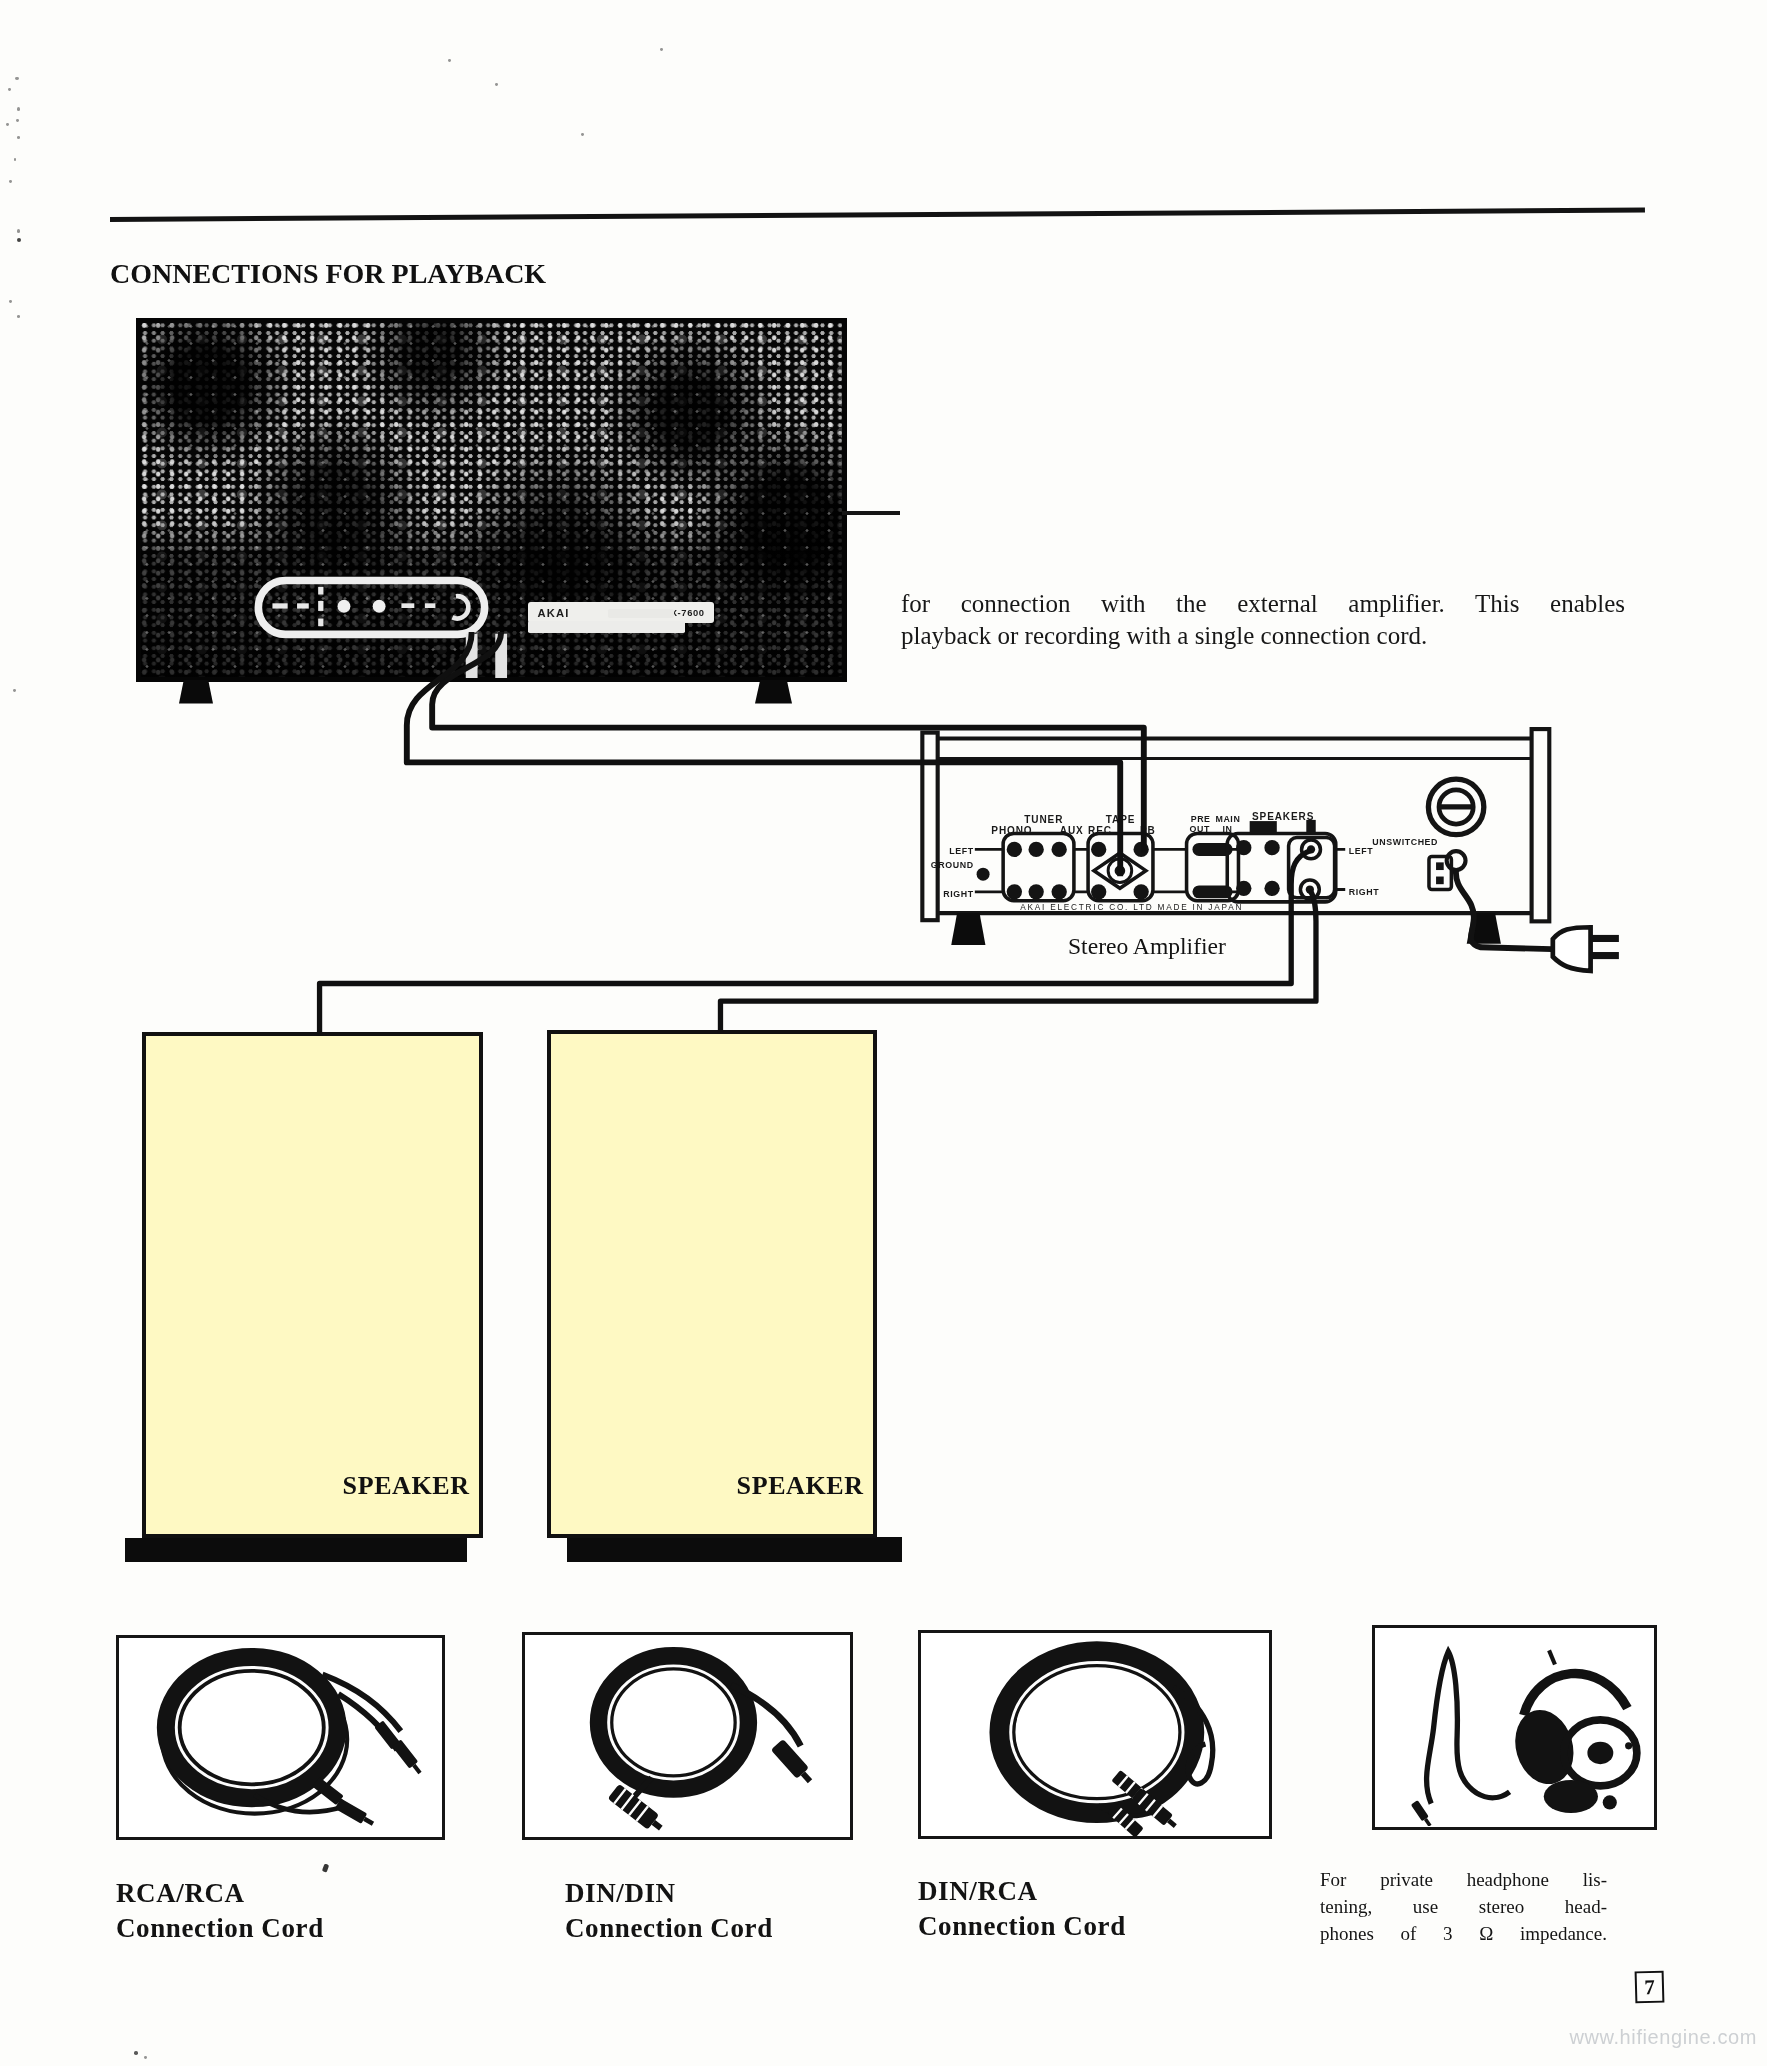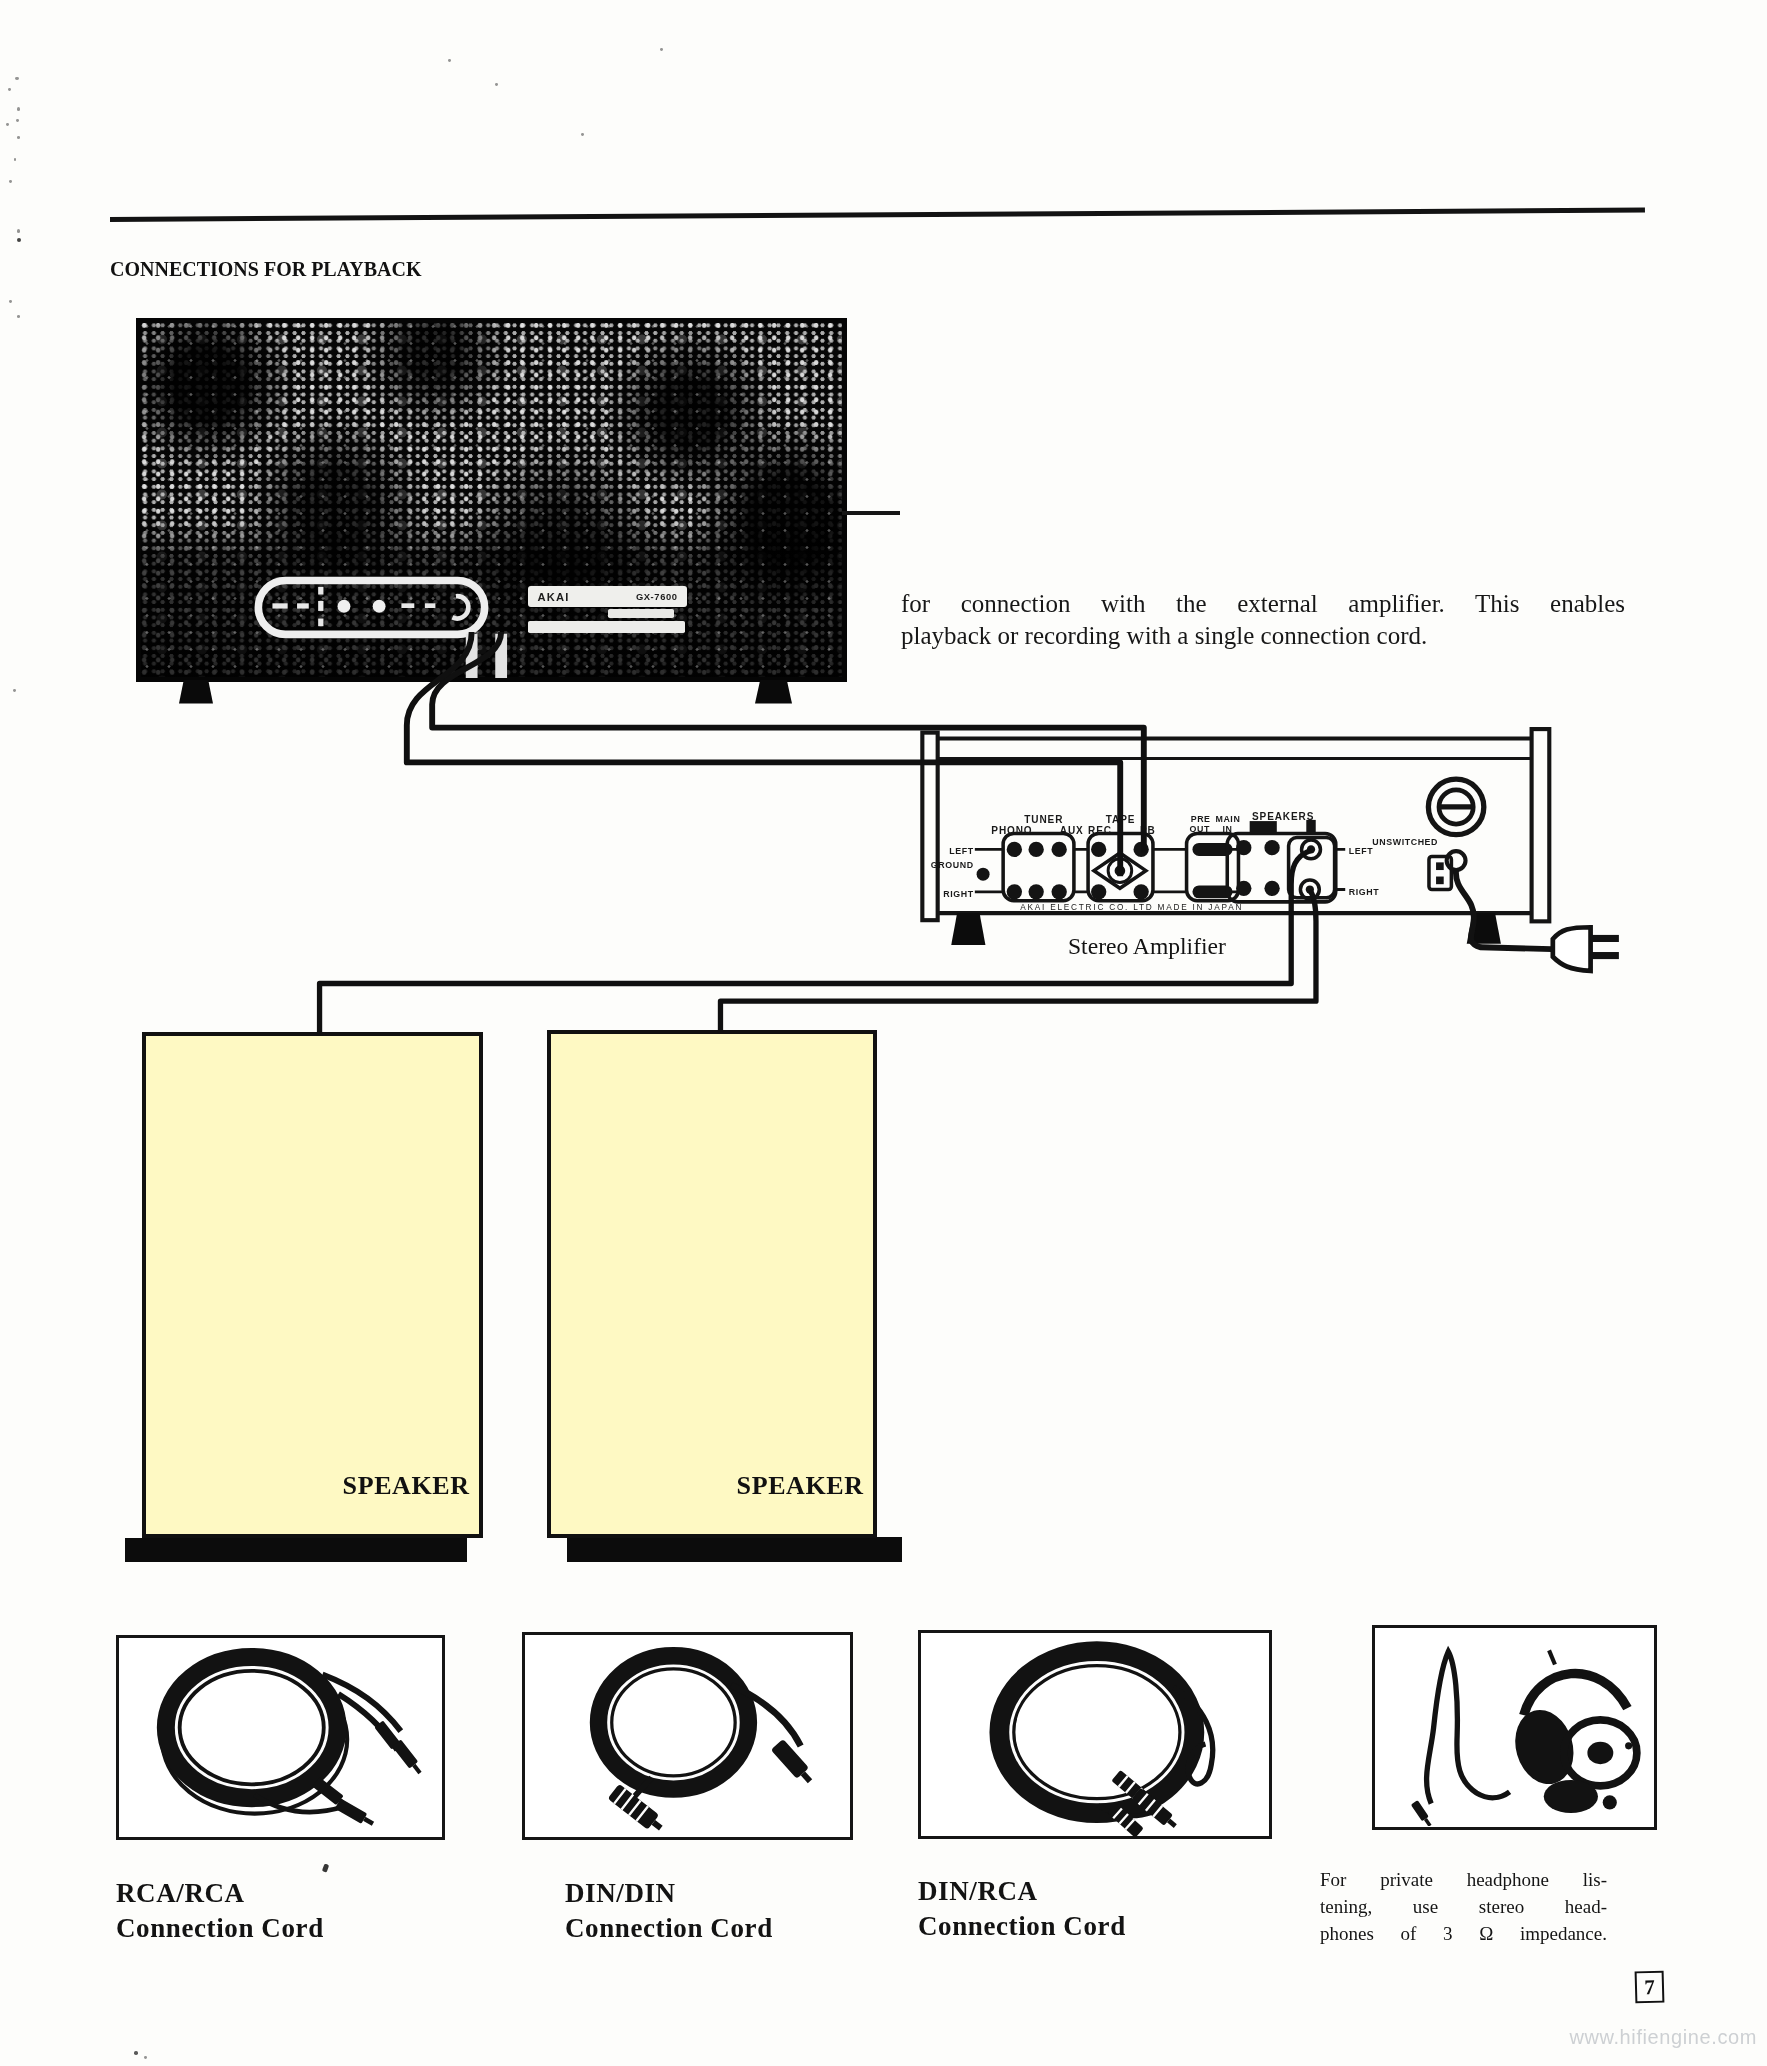--- a/index.html
+++ b/index.html
@@ -3,21 +3,21 @@
 <meta charset="utf-8">
 <style>
   html,body{margin:0;padding:0;background:#e8e8e8;}
   .page{position:relative;width:1767px;height:2066px;background:#fdfdfb;overflow:hidden;
         font-family:"Liberation Serif",serif;color:#151515;}
   .abs{position:absolute;}
 
   
   .rule{left:110px;top:217px;width:1535px;height:4.7px;background:#131313;
         transform:rotate(-0.35deg);transform-origin:left center;}
-  .title{left:110px;top:258px;font-size:20px;font-weight:700;letter-spacing:0px;color:#111;}
+  .title{left:110px;top:258px;font-size:28px;font-weight:700;letter-spacing:0px;color:#111;}
 
   
   .deck{left:136px;top:318px;width:711px;height:364px;background-color:#070707;
         background-image:
           radial-gradient(circle, rgba(250,250,250,.95) 0 2.1px, rgba(250,250,250,0) 2.7px),
           radial-gradient(circle, rgba(238,238,238,.8) 0 1.8px, rgba(238,238,238,0) 2.4px),
           radial-gradient(circle, rgba(205,205,205,.3) 0 4.7px, rgba(205,205,205,0) 5.3px);
         background-size:14px 12.4px,8.8px 7.7px,40px 31px;
         background-position:1.2px 1.2px,4.7px 3.5px,5.9px 5.9px;}
   .deck-blotch{left:0;top:0;width:100%;height:100%;
@@ -26,21 +26,21 @@
           radial-gradient(circle at 42% 10%, rgba(0,0,0,.8) 0 23.6px, transparent 77px),
           radial-gradient(circle at 78% 26%, rgba(0,0,0,.85) 0 32px, transparent 88px),
           radial-gradient(circle at 28% 52%, rgba(0,0,0,.8) 0 35px, transparent 94px),
           radial-gradient(circle at 92% 55%, rgba(0,0,0,.9) 0 41px, transparent 100px),
           radial-gradient(circle at 60% 62%, rgba(0,0,0,.75) 0 35px, transparent 106px),
           linear-gradient(rgba(0,0,0,.1) 55%, rgba(0,0,0,.72) 66%, rgba(0,0,0,.82));}
   .deck-speckle{left:0;top:0;width:100%;height:100%;opacity:.55;
         background-image:radial-gradient(rgba(255,255,255,.6) 0 1.2px, transparent 1.8px);
         background-size:22px 17px;}
   .deck-frame{left:0;top:0;width:100%;height:100%;box-sizing:border-box;border:5.9px solid #050505;}
-  .plate1{left:392px;top:268px;width:159px;height:21px;background:#efefec;border-radius:2.9px;
+  .plate1{left:392px;top:284px;width:186px;height:21px;background:#efefec;border-radius:2.9px;
           display:flex;align-items:center;justify-content:space-between;padding:0 9.4px;box-sizing:border-box;}
   .plate1 .brand{font-family:"Liberation Sans",sans-serif;font-weight:700;font-size:11.2px;letter-spacing:1.2px;color:#1c1c1c;}
   .plate1 .model{font-family:"Liberation Sans",sans-serif;font-weight:700;font-size:9.4px;letter-spacing:0.6px;color:#1c1c1c;margin-left:44px;}
   .plate2{left:472px;top:291px;width:66px;height:8.8px;background:#e9e9e6;border-radius:1.8px;}
   .plate3{left:392px;top:303px;width:157px;height:12.4px;background:#ececea;border-radius:1.8px;}
   .foot{background:#0a0a0a;clip-path:polygon(14% 0,86% 0,100% 100%,0 100%);}
   .deck-foot-l{left:179px;top:680px;width:34px;height:23.6px;}
   .deck-foot-r{left:755px;top:680px;width:37px;height:23.6px;}
 
   

